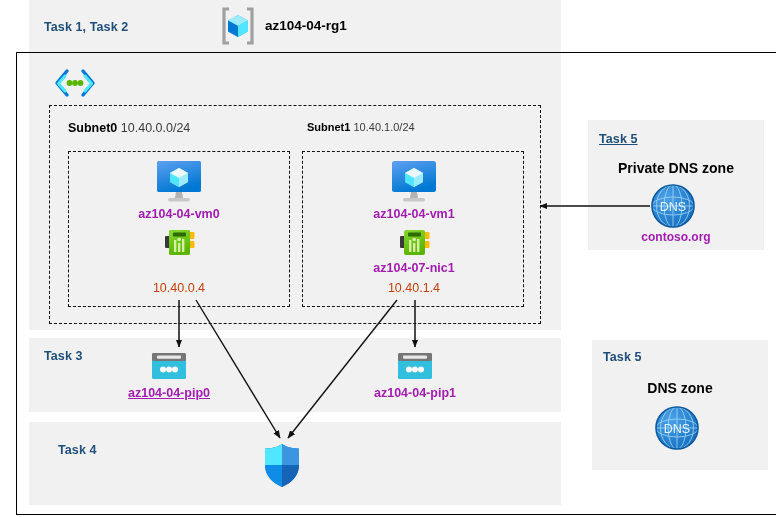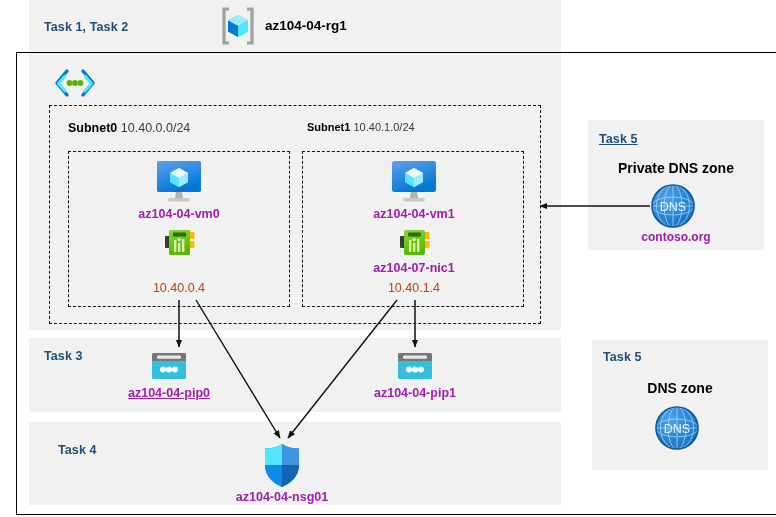--- a/index.html
+++ b/index.html
@@ -214,21 +214,20 @@
 
   <div class="icon" style="left:246px;top:443px;width:40px;height:46px;">
     <svg width="40" height="46" viewBox="0 0 40 46">
       <path d="M20 1 C14 5 7 5.5 3 5.5 L3 22 C3 33 11 40 20 44 C29 40 37 33 37 22 L37 5.5 C33 5.5 26 5 20 1 Z" fill="#0078d4"></path>
       <path d="M20 1 C14 5 7 5.5 3 5.5 L3 22 L20 22 Z" fill="#50e6ff"></path>
       <path d="M20 1 C26 5 33 5.5 37 5.5 L37 22 L20 22 Z" fill="#3b95e0"></path>
       <path d="M3 22 L20 22 L20 44 C11 40 3 33 3 22 Z" fill="#0e8ce8"></path>
       <path d="M37 22 L20 22 L20 44 C29 40 37 33 37 22 Z" fill="#1664b5"></path>
     </svg>
   </div>
-  <div class="node-label" style="left:206px;top:490px;width:120px;">az104-04-nsg01</div>
 
   <div class="task-label" style="left:583px;top:132px;text-decoration:underline;">Task 5</div>
   <div class="sec-title" style="left:572px;top:160px;width:176px;">Private DNS zone</div>
 
   <div class="icon" style="left:634px;top:183px;width:46px;height:46px;">
     <svg width="46" height="46" viewBox="0 0 46 46">
       <circle cx="23" cy="23" r="21" fill="#1f7fd0"></circle>
       <circle cx="23" cy="23" r="21" fill="url(#dnsg1)"></circle>
       <defs>
           <radialGradient id="dnsg1" cx="0.35" cy="0.3" r="0.85">

